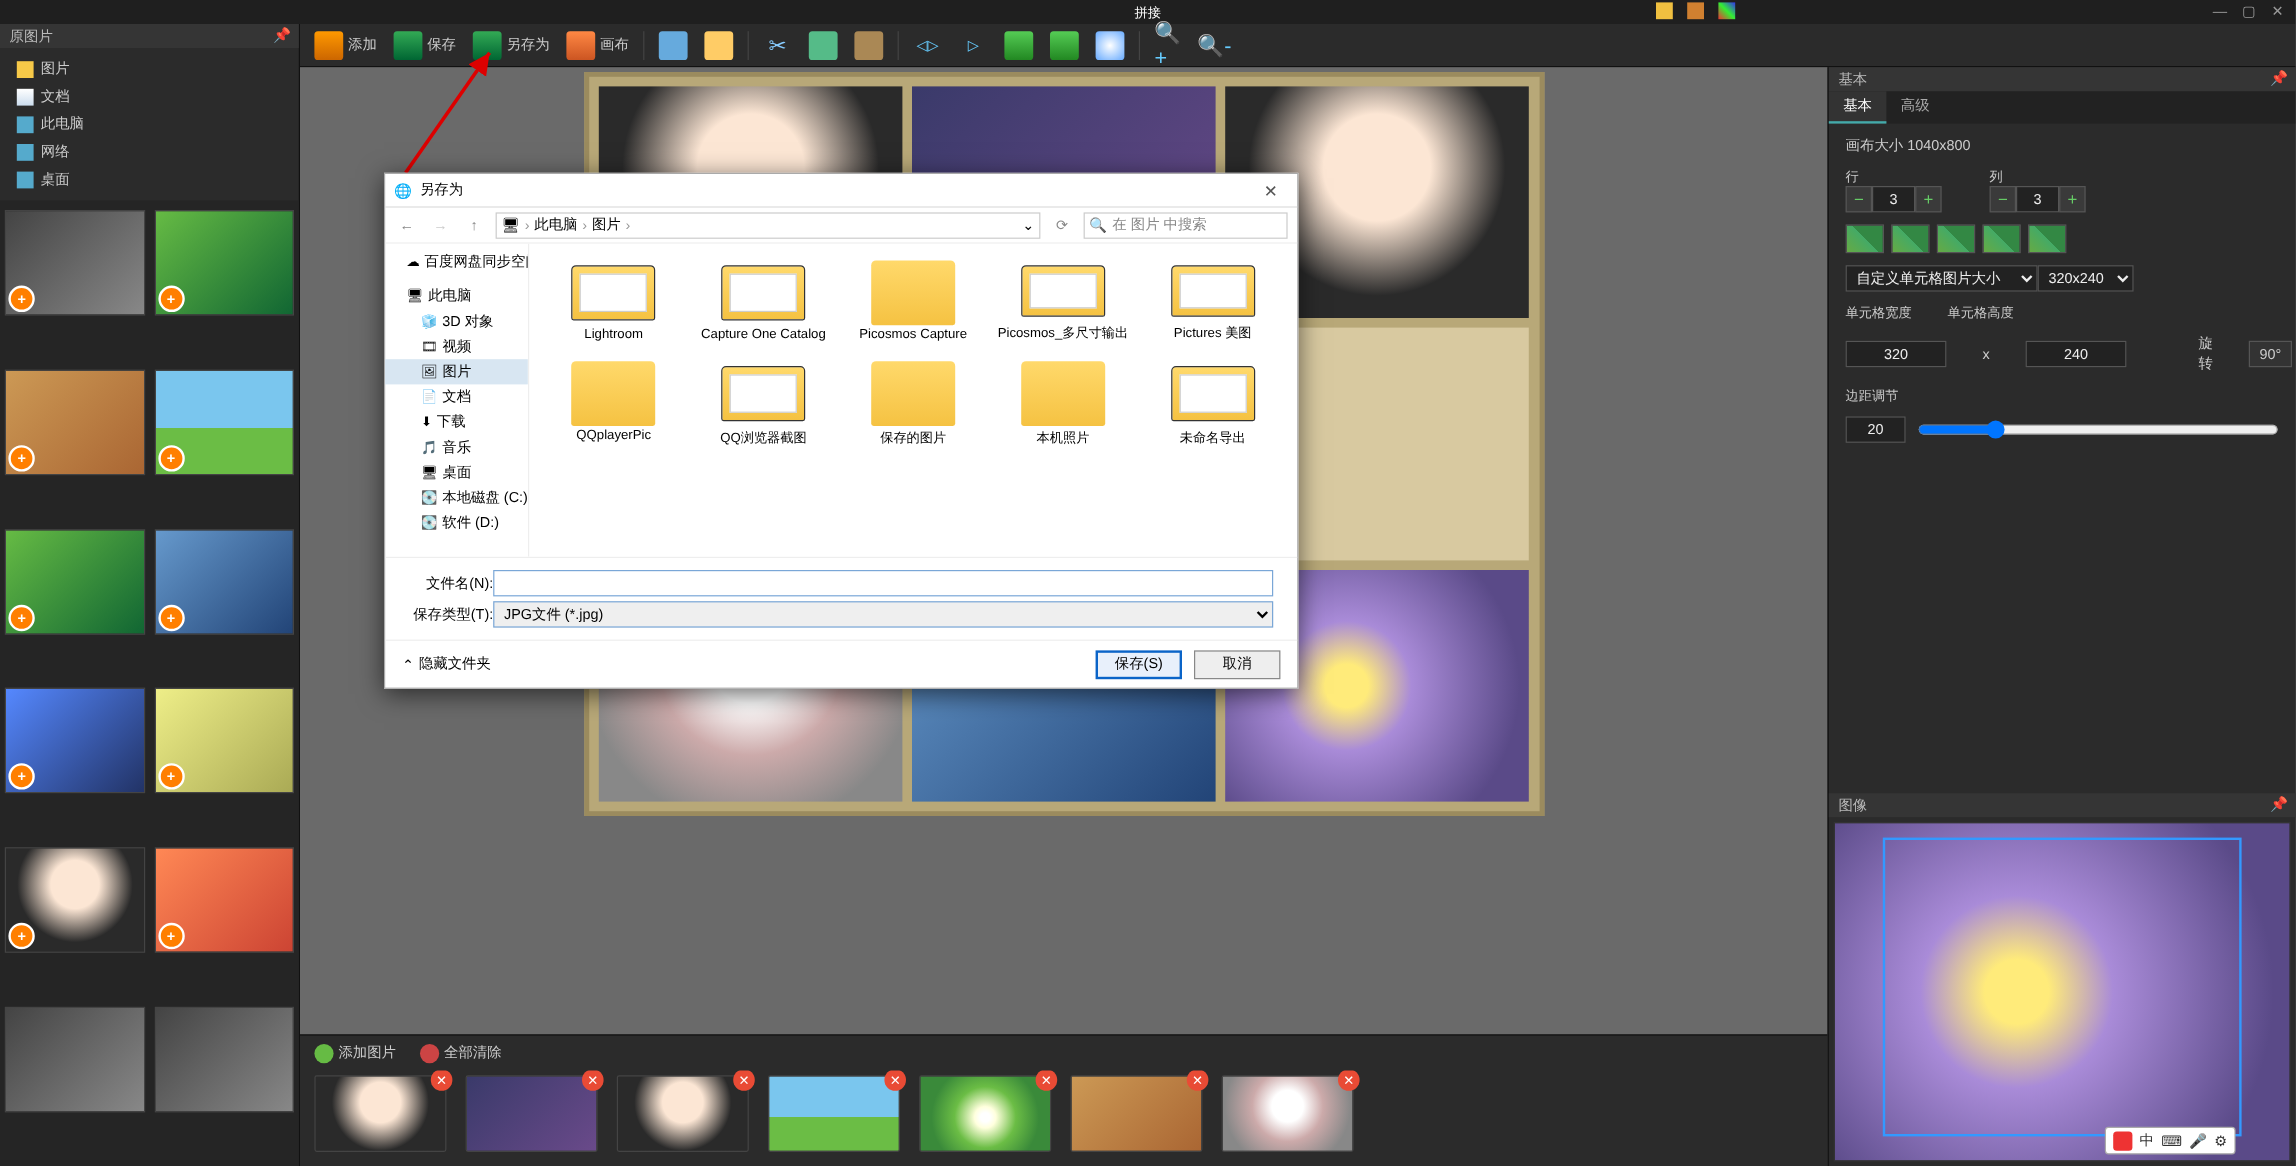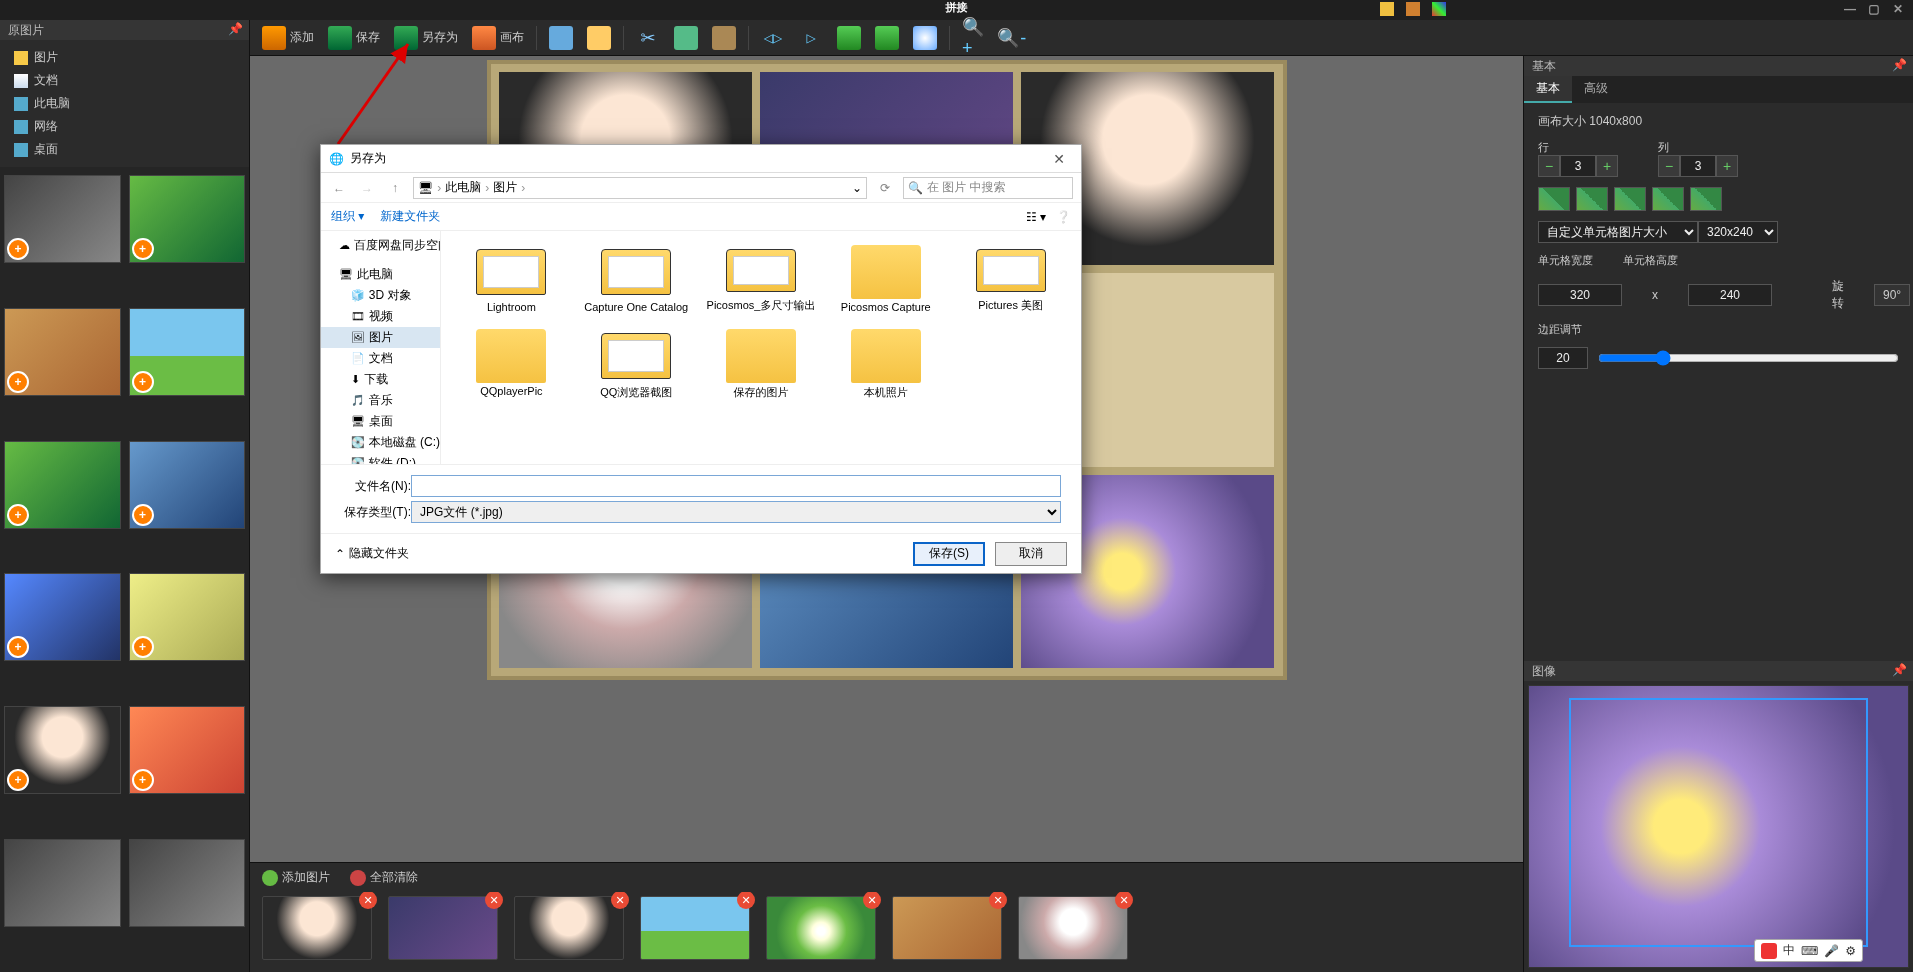--- a/index.html
+++ b/index.html
@@ -1,18 +1,18 @@
 <!DOCTYPE html>
 <html><head>
 <meta charset="utf-8">
 <style>
 * { margin:0; padding:0; box-sizing:border-box; font-family:"Microsoft YaHei",sans-serif; font-size:12px; }
 body { background:#2a2a2a; color:#ccc; width:1913px; height:972px; overflow:hidden; position:relative; }
 
-.titlebar { height:20px; background:#1f1f1f; display:flex; align-items:flex-start; justify-content:center; position:relative;font-weight:bold; }
+.titlebar { height:20px; background:#1f1f1f; display:flex; align-items:center; justify-content:center; position:relative; }
 .titlebar .title { color:#fff; font-size:11px; }
 .titlebar .winbtns { position:absolute; right:6px; top:2px; display:flex; gap:6px; }
 .titlebar .winbtns span { width:18px; height:14px; display:inline-flex; align-items:center; justify-content:center; color:#999; cursor:pointer; }
 .titlebar .lefticons { position:absolute; left:1380px; top:2px; display:flex; gap:12px; }
 .titlebar .lefticons span { width:14px; height:14px; }
 
 .toolbar { height:36px; background:#2b2b2b; border-bottom:1px solid #111; display:flex; align-items:center; padding:0 6px; gap:2px; position:relative; }
 .tbtn { display:flex; align-items:center; gap:4px; padding:2px 6px; cursor:pointer; color:#ccc; border-radius:2px; }
 .tbtn .ic { width:24px; height:24px; display:inline-block; border-radius:3px; }
 .tsep { width:1px; height:24px; background:#444; margin:0 4px; }
@@ -423,28 +423,20 @@
       <span class="sep">›</span>
       <span style="flex:1"></span>
       <span>⌄</span>
     </div>
     <span class="btn">⟳</span>
     <div class="search">
       <span>🔍</span>
       <span>在 图片 中搜索</span>
     </div>
   </div>
-  <div class="dlg-toolbar">
-    <span class="link"><span>组织</span> ▾</span>
-    <span class="link">新建文件夹</span>
-    <div class="right">
-      <span>☷ ▾</span>
-      <span style="color:#08c">❔</span>
-    </div>
-  </div>
   <div class="dlg-body">
     <div class="dlg-side">
       <div class="it">☁ <span>百度网盘同步空间</span></div>
       <div style="height:8px"></div>
       <div class="it">🖥 <span>此电脑</span></div>
       <div class="sub">
         <div class="it">🧊 <span>3D 对象</span></div>
         <div class="it">🎞 <span>视频</span></div>
         <div class="it sel">🖼 <span>图片</span></div>
         <div class="it">📄 <span>文档</span></div>
@@ -459,46 +451,50 @@
     <div class="dlg-files">
       <div class="folder">
           <div class="foldicon preview"></div>
           <div class="lbl">Lightroom</div>
         </div>
       <div class="folder">
           <div class="foldicon preview"></div>
           <div class="lbl">Capture One Catalog</div>
         </div>
       <div class="folder">
+          <div class="foldicon"></div>
+          <div class="lbl">Picosmos Capture</div>
+        </div>
+      <div class="folder">
           <div class="foldicon preview"></div>
           <div class="lbl">Picosmos_多尺寸输出</div>
         </div>
       <div class="folder">
-          <div class="foldicon"></div>
-          <div class="lbl">Picosmos Capture</div>
-        </div>
-      <div class="folder">
           <div class="foldicon preview"></div>
           <div class="lbl">Pictures 美图</div>
         </div>
       <div class="folder">
           <div class="foldicon"></div>
           <div class="lbl">QQplayerPic</div>
         </div>
       <div class="folder">
           <div class="foldicon preview"></div>
           <div class="lbl">QQ浏览器截图</div>
         </div>
       <div class="folder">
           <div class="foldicon"></div>
           <div class="lbl">保存的图片</div>
         </div>
       <div class="folder">
           <div class="foldicon"></div>
           <div class="lbl">本机照片</div>
+        </div>
+      <div class="folder">
+          <div class="foldicon preview"></div>
+          <div class="lbl">未命名导出</div>
         </div>
     </div>
   </div>
   <div class="dlg-inputs">
     <div class="row">
         <span class="lab">文件名(N):</span>
         <input value="" style="">
       </div>
     <div class="row">
         <span class="lab">保存类型(T):</span>

